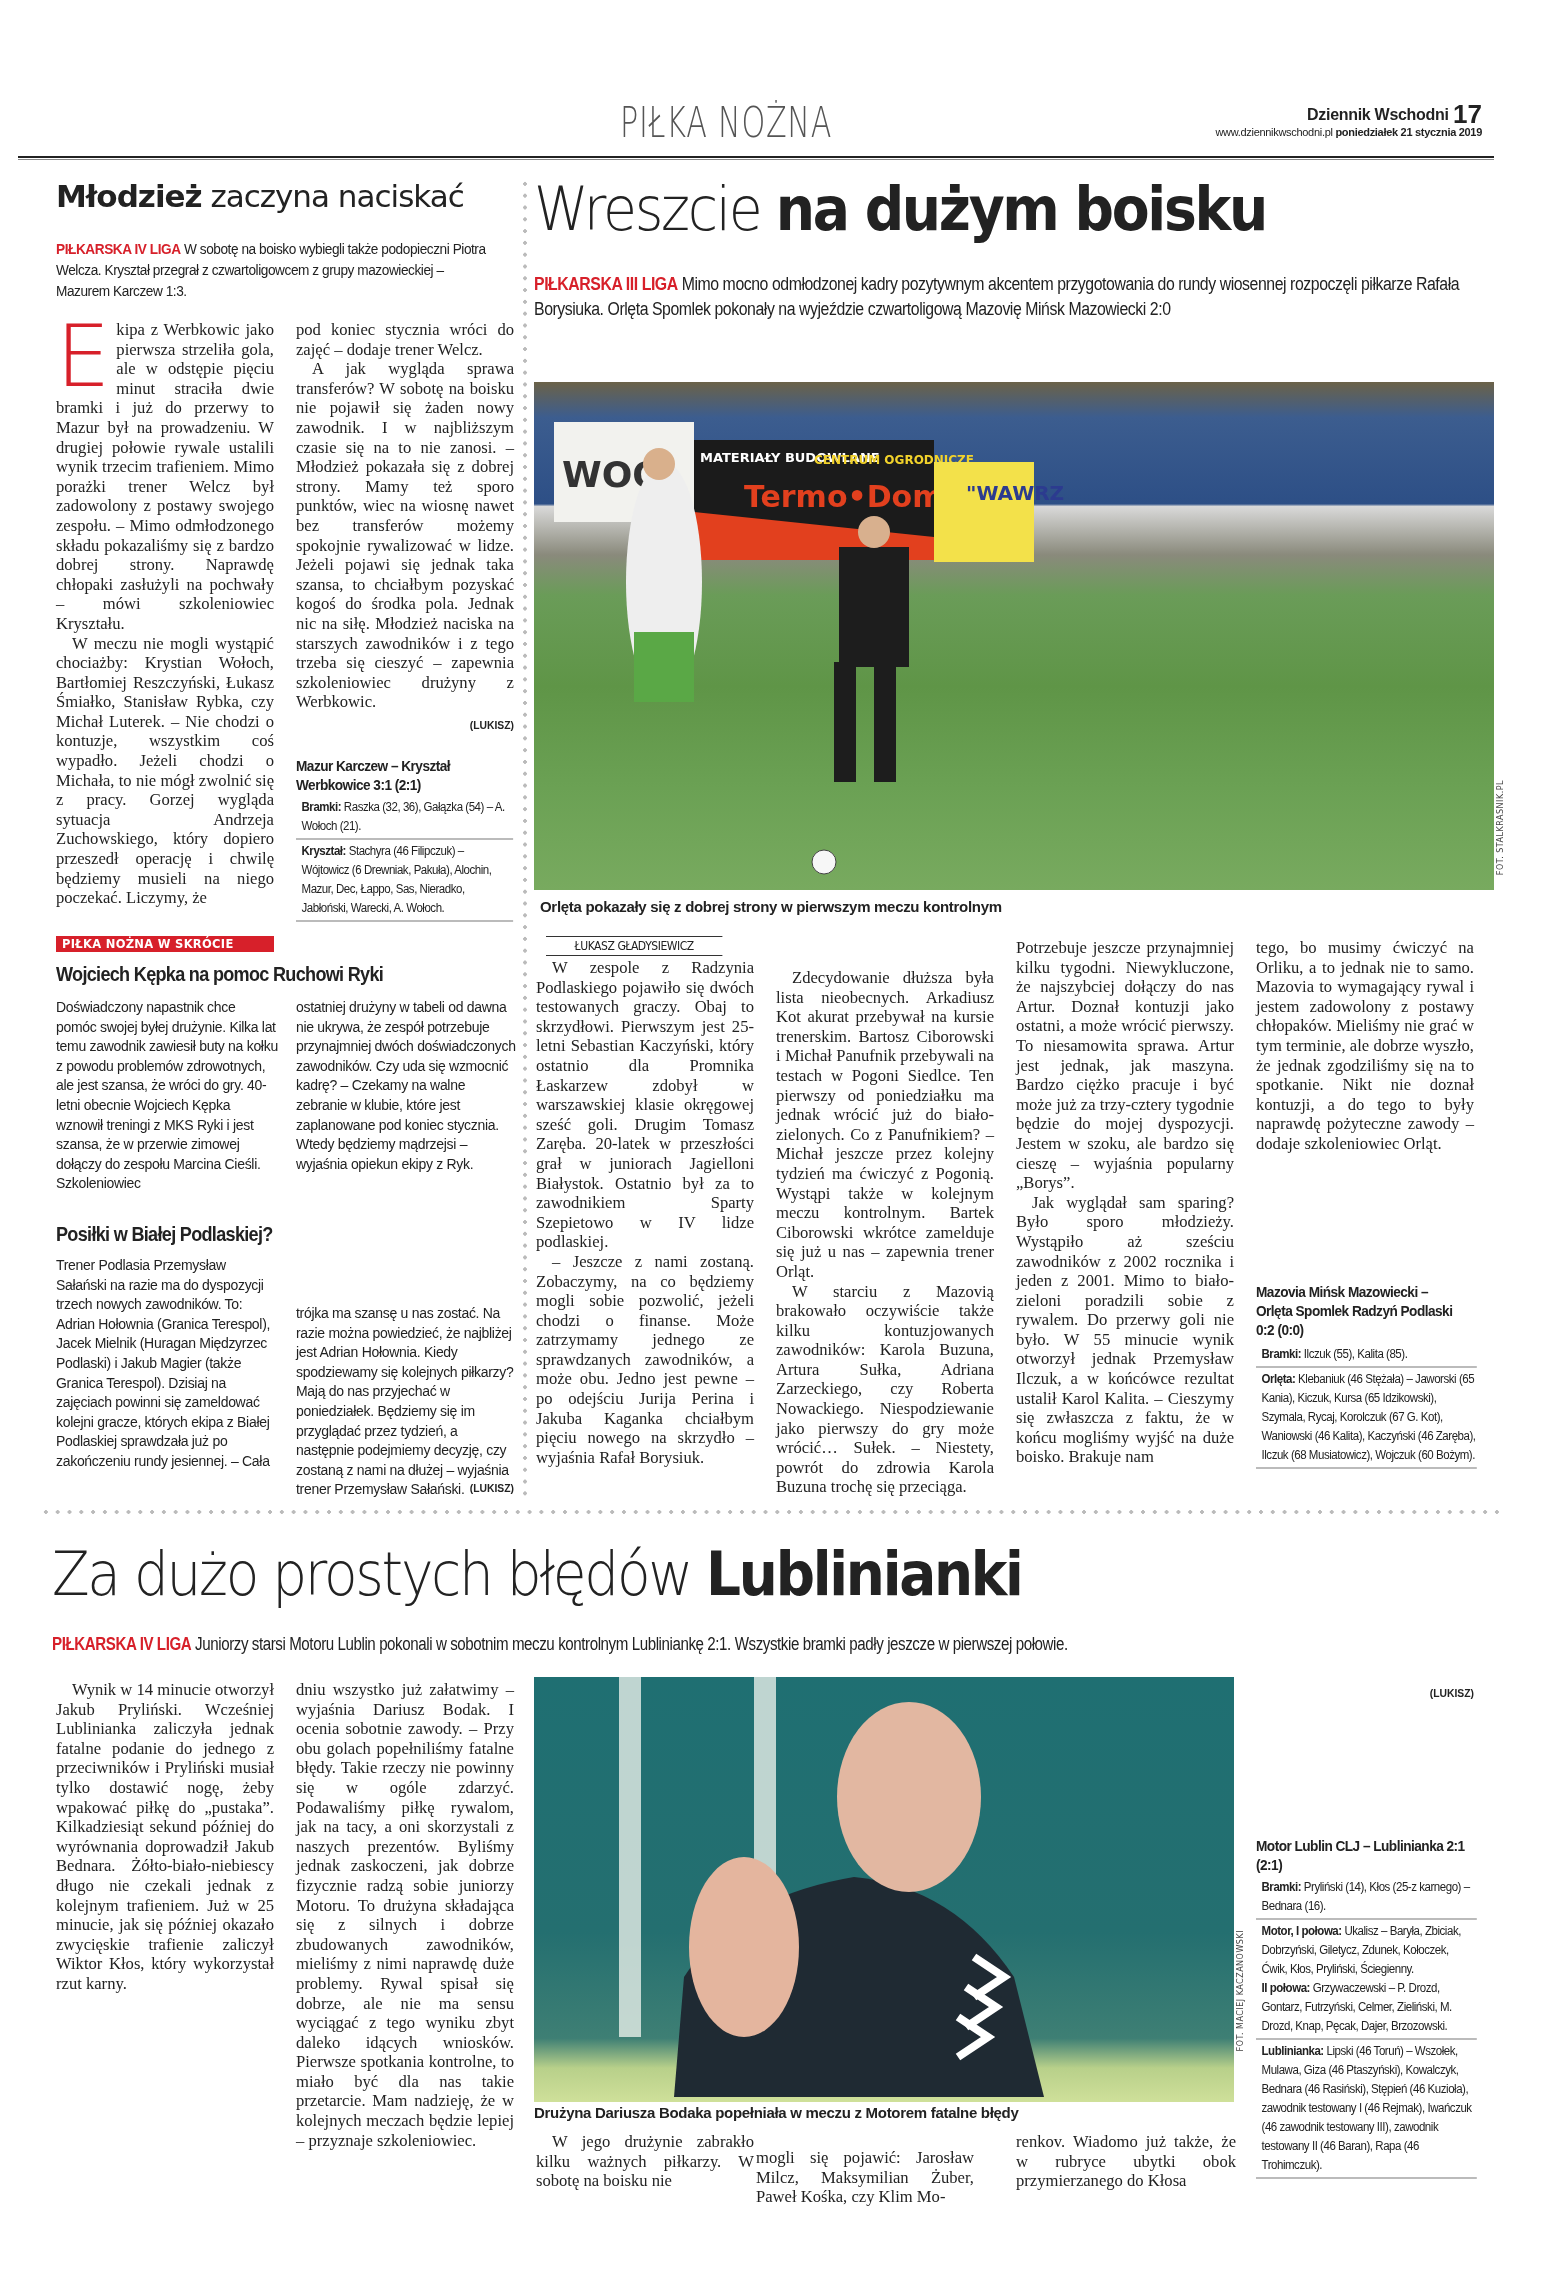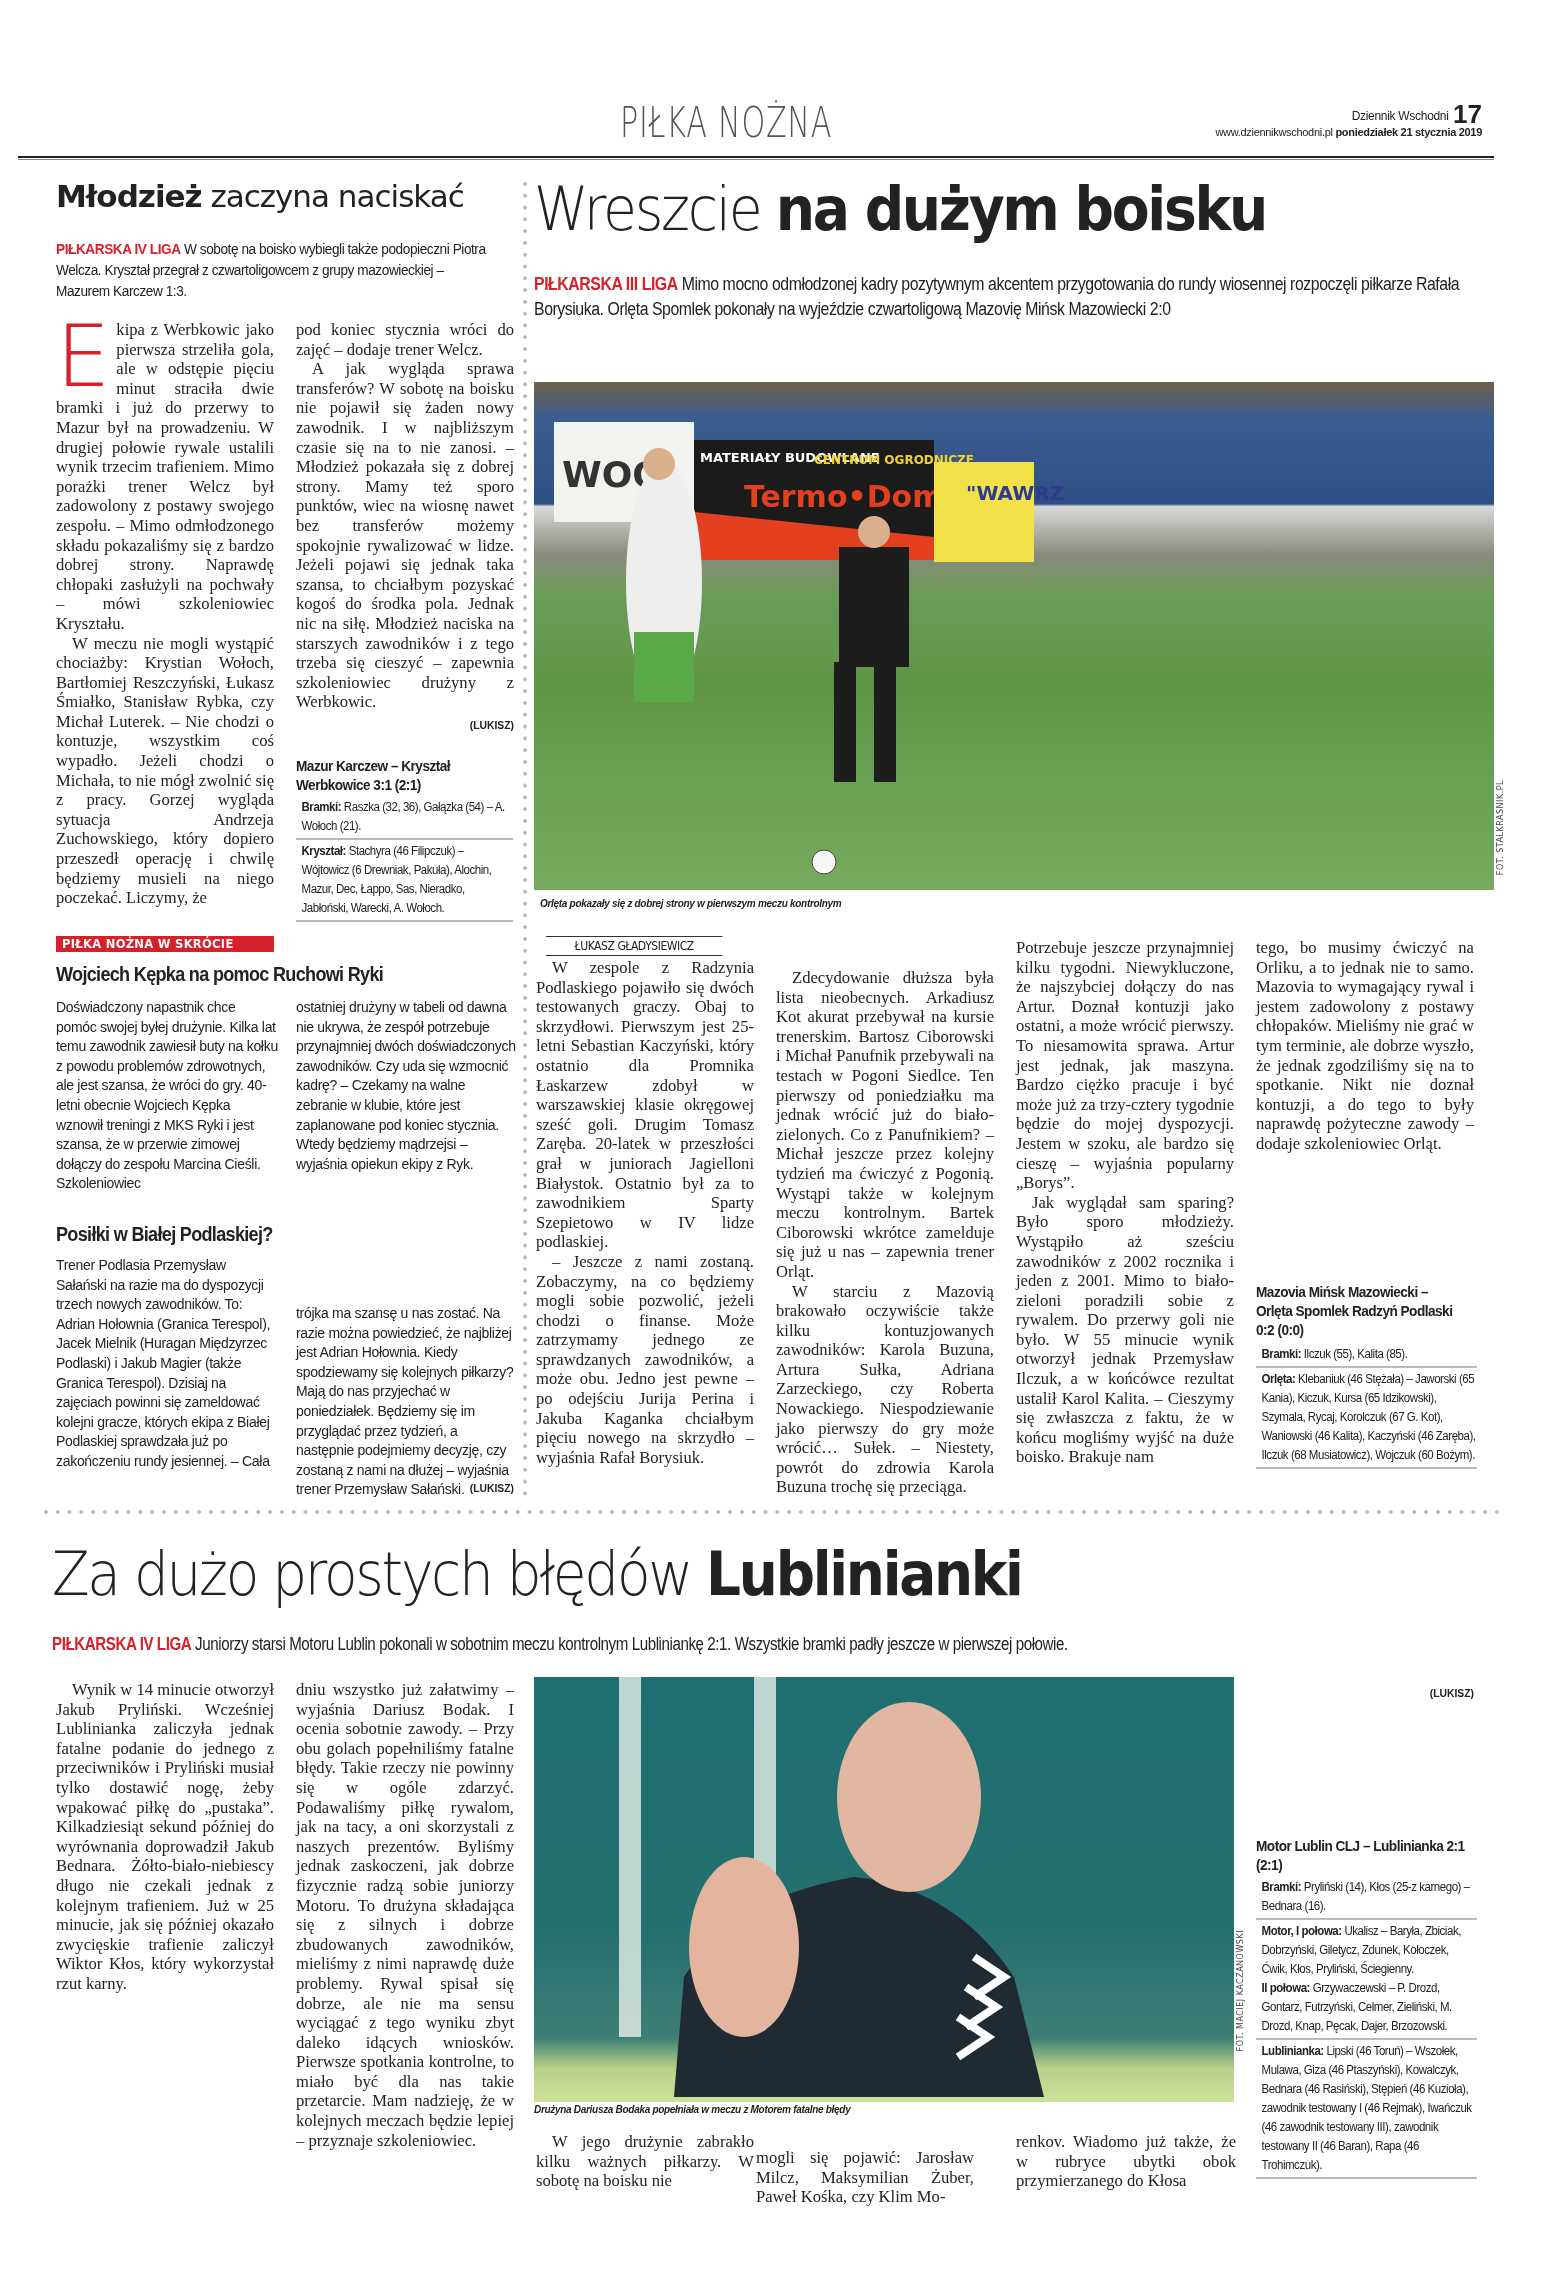--- a/index.html
+++ b/index.html
@@ -2,21 +2,21 @@
 <html><head>
 <meta charset="utf-8">
 <style>
   * { box-sizing: border-box; margin: 0; padding: 0; }
   body { width: 1558px; height: 2281px; background: #fff; color: #222; font-family: "DejaVu Serif", serif; position: relative; overflow: hidden; }
   .abs { position: absolute; }
 
   
   .section-title { left: 620px; top: 98px; font-family: "DejaVu Sans", sans-serif; font-weight: 200; font-size: 42px; letter-spacing: 1px; color: #555; transform: scaleX(0.72); transform-origin: left; }
   .masthead { right: 76px; top: 104px; text-align: right; font-family: "Liberation Sans", sans-serif; }
-  .masthead .paper { font-size: 12px; font-weight: normal; letter-spacing: -0.3px; padding-left: 46px; }
+  .masthead .paper { font-size: 16px; font-weight: bold; letter-spacing: -0.3px; padding-left: 46px; }
   .masthead .page { font-size: 26px; font-weight: bold; line-height: 20px; vertical-align: -3px; }
   .masthead .line2 { font-size: 11px; letter-spacing: -0.3px; margin-top: 2px; margin-left: 42px; }
   .masthead .line2 b { font-weight: bold; }
   .rule-top { left: 18px; top: 156px; width: 1476px; height: 4px; border-top: 2px solid #222; border-bottom: 1px solid #888; }
 
   .dots-v { width: 4px; background-image: radial-gradient(circle, #bbb 1.6px, transparent 1.8px); background-size: 4px 11.8px; }
   .dots-h { height: 4px; background-image: radial-gradient(circle, #bbb 1.6px, transparent 1.8px); background-size: 11.8px 4px; }
 
   
   .h-left { left: 56px; top: 178px; font-family: "DejaVu Sans", sans-serif; font-size: 31px; letter-spacing: -1px; white-space: nowrap; }
@@ -36,21 +36,21 @@
   .brief-h { font-family: "Liberation Sans", sans-serif; font-weight: bold; font-size: 21px; letter-spacing: -0.8px; transform: scaleX(0.86); transform-origin: left; white-space: nowrap; }
   .brief { font-family: "Liberation Sans", sans-serif; font-size: 14px; line-height: 19.6px; letter-spacing: -0.3px; }
 
   
   .h-main { left: 534px; top: 174px; font-family: "DejaVu Sans", sans-serif; font-size: 60px; letter-spacing: -2.5px; white-space: nowrap; transform: scaleX(0.92); transform-origin: left; }
   .h-main span.light { font-weight: 300; }
   .h-main b { font-weight: 900; }
   .photo1 { left: 534px; top: 382px; width: 960px; height: 508px; overflow: hidden;
     background: linear-gradient(180deg, #6b6248 0%, #3c5d8f 7%, #2d4f86 24%, #d9d9d9 24.5%, #8a8a7c 34%, #6a9c58 42%, #5f9547 60%, #6ba154 80%, #78aa5f 100%); }
   .credit { font-family: "DejaVu Sans", sans-serif; font-size: 8px; color: #444; writing-mode: vertical-rl; transform: rotate(180deg); letter-spacing: 0.5px; }
-  .caption { font-family: "Liberation Sans", sans-serif; font-style: italic; font-weight: bold; font-size: 10px; letter-spacing: -0.3px; }
+  .caption { font-family: "Liberation Sans", sans-serif; font-weight: bold; font-size: 15px; letter-spacing: -0.3px; }
   .byline { left: 546px; top: 936px; width: 196px; border-top: 1px solid #333; border-bottom: 1px solid #333; text-align: center; font-family: "DejaVu Sans", sans-serif; font-size: 12px; letter-spacing: -0.5px; line-height: 18px; padding: 0; transform: scaleX(0.9); transform-origin: left; }
 
   
   .h-bottom { left: 52px; top: 1538px; font-family: "DejaVu Sans", sans-serif; font-size: 61px; font-weight: 300; letter-spacing: -2.5px; white-space: nowrap; transform: scaleX(0.9); transform-origin: left; }
   .h-bottom b { font-weight: 900; }
   .photo2 { left: 534px; top: 1677px; width: 700px; height: 425px; overflow: hidden;
     background: linear-gradient(180deg, #1f6f72 0%, #246f70 60%, #3e7f74 85%, #b8d08a 92%, #cfe09a 100%); }
 </style>
 </head>
 <body>

